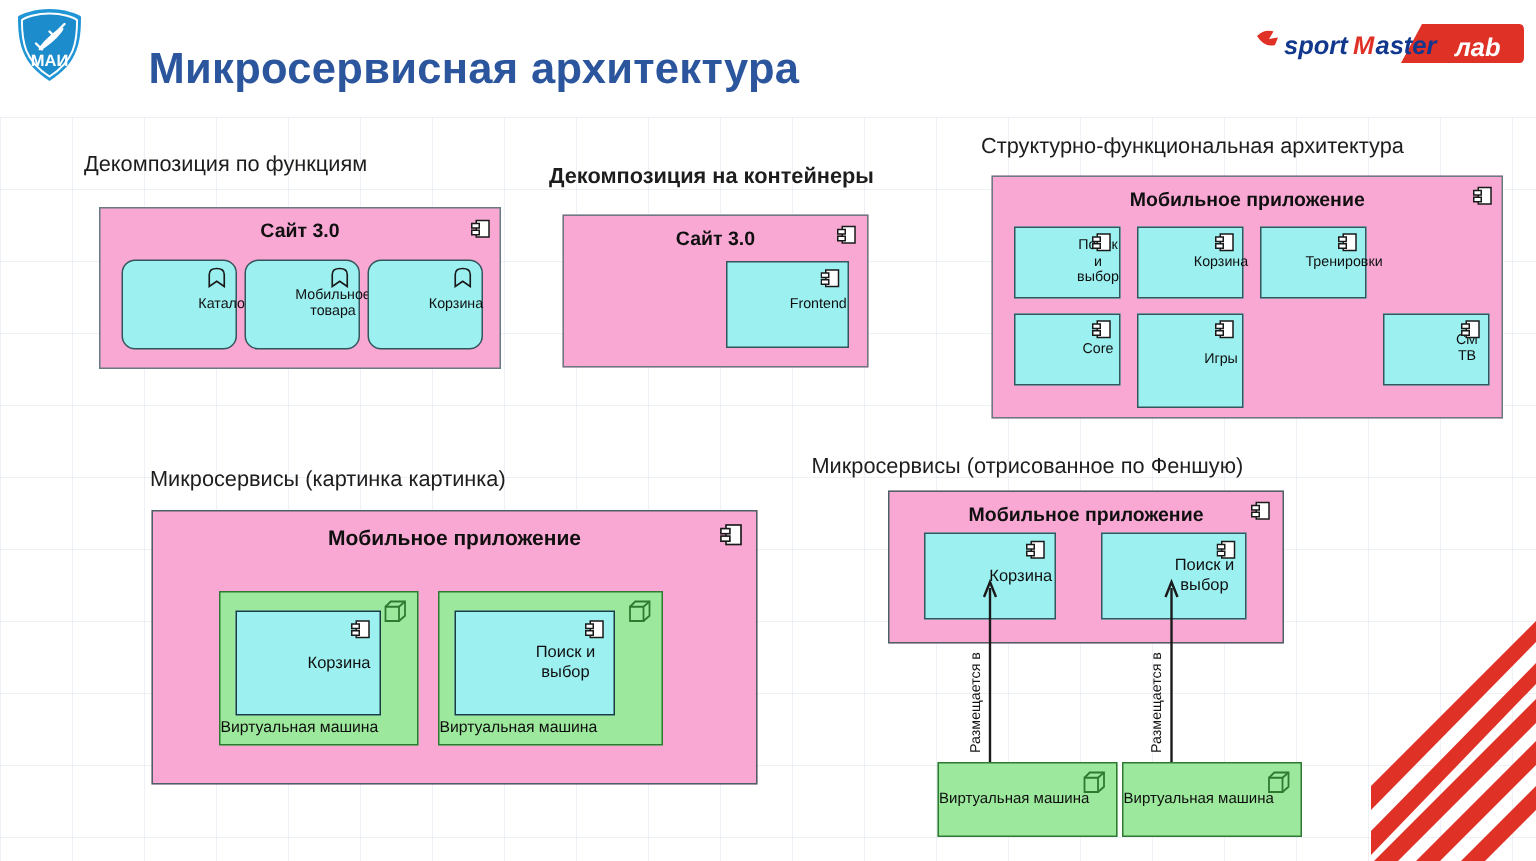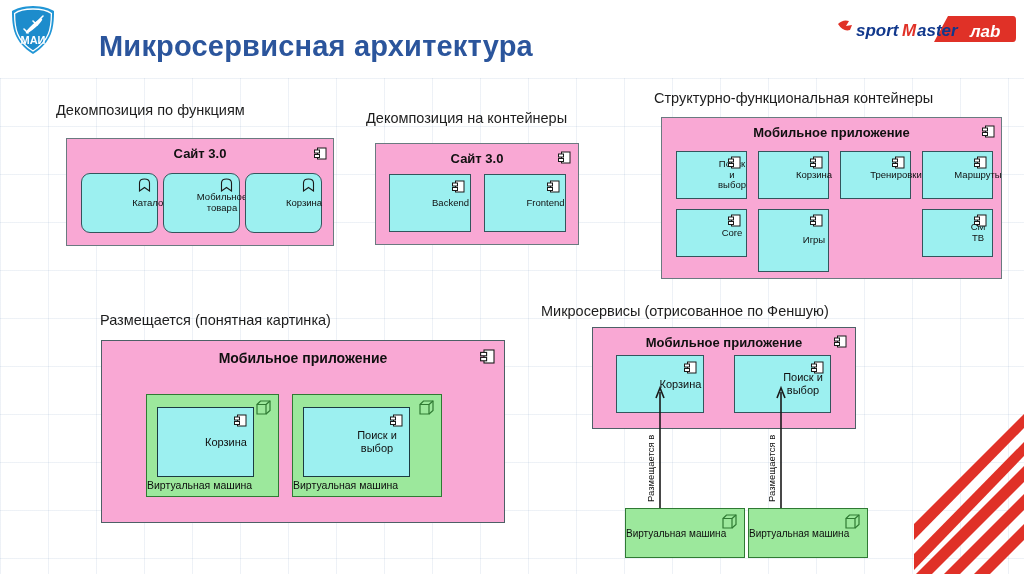--- a/index.html
+++ b/index.html
@@ -161,55 +161,45 @@
   <div class="comp rounded" style="left:178px; top:34px; width:77px; height:60px;">
     <span class="comp-label">Корзина</span>
     <span class="ico ico-book" style="right:6px; top:4px;">
       <svg viewBox="0 0 13 14" width="13" height="14">
           <path d="M1.5 13 L1.5 5 Q1.5 1 6.5 1 Q11.5 1 11.5 5 L11.5 13 L6.5 9.5 Z" fill="none" stroke="#1a1a1a" stroke-width="1.1"></path>
         </svg>
     </span>
   </div>
 </div>
 
-<div class="caption" style="left:366px; top:110px;">Декомпозиция на контейнеры</div>
+<div class="caption" style="left:366px; top:110px;font-weight:bold;">Декомпозиция на контейнеры</div>
 
 <div class="pkg" style="left:375px; top:143px; width:204px; height:102px;">
   <div class="pkg-title">Сайт 3.0</div>
   <span class="ico ico-comp" style="right:7px; top:6px;">
     <svg viewBox="0 0 13 13" width="13" height="13">
         <rect x="3.5" y="1" width="8.5" height="11" fill="#ffffff" stroke="#1a1a1a" stroke-width="1"></rect>
         <rect x="0.5" y="3" width="5" height="3" fill="#ffffff" stroke="#1a1a1a" stroke-width="1"></rect>
         <rect x="0.5" y="7.5" width="5" height="3" fill="#ffffff" stroke="#1a1a1a" stroke-width="1"></rect>
       </svg>
   </span>
 
-  <div class="comp" style="left:13px; top:30px; width:82px; height:58px;">
-    <span class="comp-label">Backend</span>
-    <span class="ico ico-comp" style="right:5px; top:4px;">
-      <svg viewBox="0 0 13 13" width="13" height="13">
-          <rect x="3.5" y="1" width="8.5" height="11" fill="#ffffff" stroke="#1a1a1a" stroke-width="1"></rect>
-          <rect x="0.5" y="3" width="5" height="3" fill="#ffffff" stroke="#1a1a1a" stroke-width="1"></rect>
-          <rect x="0.5" y="7.5" width="5" height="3" fill="#ffffff" stroke="#1a1a1a" stroke-width="1"></rect>
-        </svg>
-    </span>
-  </div>
   <div class="comp" style="left:108px; top:30px; width:82px; height:58px;">
     <span class="comp-label">Frontend</span>
     <span class="ico ico-comp" style="right:5px; top:4px;">
       <svg viewBox="0 0 13 13" width="13" height="13">
           <rect x="3.5" y="1" width="8.5" height="11" fill="#ffffff" stroke="#1a1a1a" stroke-width="1"></rect>
           <rect x="0.5" y="3" width="5" height="3" fill="#ffffff" stroke="#1a1a1a" stroke-width="1"></rect>
           <rect x="0.5" y="7.5" width="5" height="3" fill="#ffffff" stroke="#1a1a1a" stroke-width="1"></rect>
         </svg>
     </span>
   </div>
 </div>
 
-<div class="caption" style="left:654px; top:90px;">Структурно-функциональная контейнеры</div>
+<div class="caption" style="left:654px; top:90px;">Структурно-функциональная архитектура</div>
 
 <div class="pkg" style="left:661px; top:117px; width:341px; height:162px;">
   <div class="pkg-title">Мобильное приложение</div>
   <span class="ico ico-comp" style="right:6px; top:6px;">
     <svg viewBox="0 0 13 13" width="13" height="13">
         <rect x="3.5" y="1" width="8.5" height="11" fill="#ffffff" stroke="#1a1a1a" stroke-width="1"></rect>
         <rect x="0.5" y="3" width="5" height="3" fill="#ffffff" stroke="#1a1a1a" stroke-width="1"></rect>
         <rect x="0.5" y="7.5" width="5" height="3" fill="#ffffff" stroke="#1a1a1a" stroke-width="1"></rect>
       </svg>
   </span>
@@ -231,28 +221,20 @@
         </svg></span>
   </div>
   <div class="comp" style="left:178px; top:33px; width:71px; height:48px;">
     <span class="comp-label">Тренировки</span>
     <span class="ico ico-comp" style="right:5px; top:3px;"><svg viewBox="0 0 13 13" width="13" height="13">
           <rect x="3.5" y="1" width="8.5" height="11" fill="#ffffff" stroke="#1a1a1a" stroke-width="1"></rect>
           <rect x="0.5" y="3" width="5" height="3" fill="#ffffff" stroke="#1a1a1a" stroke-width="1"></rect>
           <rect x="0.5" y="7.5" width="5" height="3" fill="#ffffff" stroke="#1a1a1a" stroke-width="1"></rect>
         </svg></span>
   </div>
-  <div class="comp" style="left:260px; top:33px; width:71px; height:48px;">
-    <span class="comp-label">Маршруты</span>
-    <span class="ico ico-comp" style="right:5px; top:3px;"><svg viewBox="0 0 13 13" width="13" height="13">
-          <rect x="3.5" y="1" width="8.5" height="11" fill="#ffffff" stroke="#1a1a1a" stroke-width="1"></rect>
-          <rect x="0.5" y="3" width="5" height="3" fill="#ffffff" stroke="#1a1a1a" stroke-width="1"></rect>
-          <rect x="0.5" y="7.5" width="5" height="3" fill="#ffffff" stroke="#1a1a1a" stroke-width="1"></rect>
-        </svg></span>
-  </div>
 
   <div class="comp" style="left:14px; top:91px; width:71px; height:48px;">
     <span class="comp-label">Core</span>
     <span class="ico ico-comp" style="right:5px; top:3px;"><svg viewBox="0 0 13 13" width="13" height="13">
           <rect x="3.5" y="1" width="8.5" height="11" fill="#ffffff" stroke="#1a1a1a" stroke-width="1"></rect>
           <rect x="0.5" y="3" width="5" height="3" fill="#ffffff" stroke="#1a1a1a" stroke-width="1"></rect>
           <rect x="0.5" y="7.5" width="5" height="3" fill="#ffffff" stroke="#1a1a1a" stroke-width="1"></rect>
         </svg></span>
   </div>
   <div class="comp" style="left:96px; top:91px; width:71px; height:63px;">
@@ -266,21 +248,21 @@
   <div class="comp" style="left:260px; top:91px; width:71px; height:48px;">
     <span class="comp-label">СМ ТВ</span>
     <span class="ico ico-comp" style="right:5px; top:3px;"><svg viewBox="0 0 13 13" width="13" height="13">
           <rect x="3.5" y="1" width="8.5" height="11" fill="#ffffff" stroke="#1a1a1a" stroke-width="1"></rect>
           <rect x="0.5" y="3" width="5" height="3" fill="#ffffff" stroke="#1a1a1a" stroke-width="1"></rect>
           <rect x="0.5" y="7.5" width="5" height="3" fill="#ffffff" stroke="#1a1a1a" stroke-width="1"></rect>
         </svg></span>
   </div>
 </div>
 
-<div class="caption" style="left:100px; top:312px;">Размещается  (понятная картинка)</div>
+<div class="caption" style="left:100px; top:312px;">Микросервисы  (картинка картинка)</div>
 
 <div class="pkg dark-border" style="left:101px; top:340px; width:404px; height:183px;">
   <div class="pkg-title" style="font-size:14px; top:9px;">Мобильное приложение</div>
   <span class="ico ico-comp lg" style="right:9px; top:8px;">
     <svg viewBox="0 0 15 15" width="15" height="15">
         <rect x="4" y="1" width="10" height="13" fill="#ffffff" stroke="#1a1a1a" stroke-width="1.1"></rect>
         <rect x="0.6" y="3.4" width="6" height="3.4" fill="#ffffff" stroke="#1a1a1a" stroke-width="1.1"></rect>
         <rect x="0.6" y="8.4" width="6" height="3.4" fill="#ffffff" stroke="#1a1a1a" stroke-width="1.1"></rect>
       </svg>
   </span>

